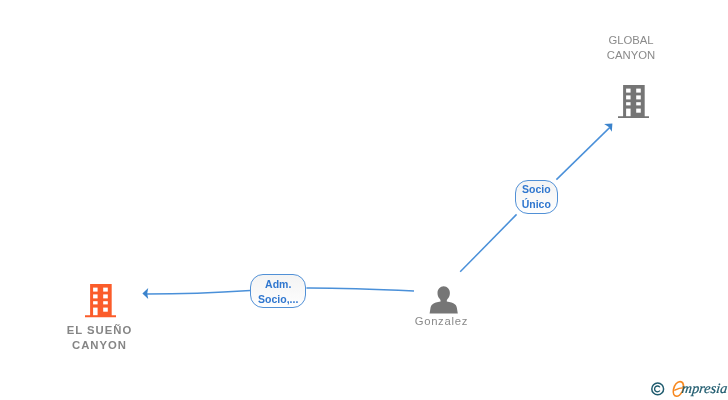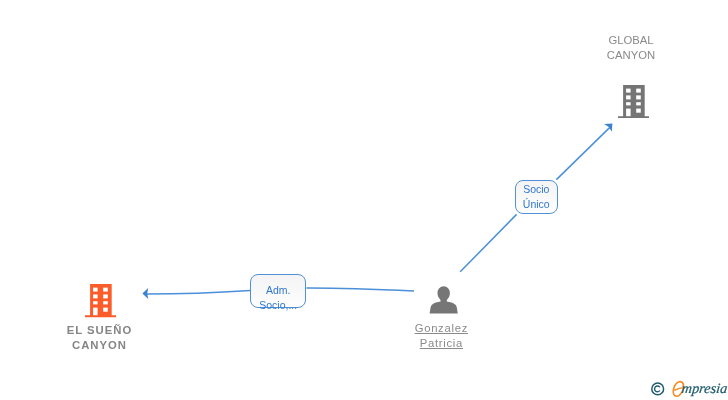--- a/index.html
+++ b/index.html
@@ -3,25 +3,25 @@
 <meta charset="utf-8">
 <style>
   html,body{margin:0;padding:0;background:#ffffff;}
   body{width:728px;height:400px;font-family:"Liberation Sans",sans-serif;overflow:hidden;}
   #canvas{position:relative;width:728px;height:388px;background:#fff;}
   .node{position:absolute;}
   .node-label{position:absolute;will-change:transform;text-align:center;font-size:11.3px;line-height:15px;}
   .node-label > div{white-space:pre;}
   .node-label.bold{font-weight:bold;letter-spacing:1px;text-indent:1px;}
   svg.layer{position:absolute;left:0;top:0;width:728px;height:400px;overflow:visible;}
-  .edge-box{position:absolute;box-sizing:border-box;border:1.45px solid #5190d6;border-radius:8px;
+  .edge-box{position:absolute;box-sizing:border-box;border:1.45px solid #5190d6;border-radius:13px;
             background:linear-gradient(to bottom,#f4f4f4 0%,#f8f8f8 45%,#fefefe 100%);
             color:#3077cf;font-size:10.5px;line-height:15px;will-change:transform;text-align:center;
-            display:flex;flex-direction:column;align-items:center;justify-content:center;}
-  .edge-box div{white-space:nowrap;position:relative;top:7px;}
+            display:flex;flex-direction:column;align-items:center;justify-content:center;font-weight:bold;}
+  .edge-box div{white-space:nowrap;position:relative;top:1px;}
   #footer-logo{position:absolute;left:648px;top:378px;width:80px;height:22px;}
 </style>
 </head>
 <body>
 
 <div id="canvas">
 
   <svg class="layer" viewBox="0 0 728 400">
     <g>
       <path d="M146.5,294.0 C182,294.0 224,292.2 250.4,290.5" stroke="#4a90d9" stroke-width="1.5" fill="none"></path>
@@ -74,23 +74,22 @@
     <div>EL SUEÑO</div>
     <div>CANYON</div>
   </div>
 
   <svg class="node" style="left:429.4px;top:285.1px;width:29.4px;height:29.2px;" viewBox="0 0 29.4 29.2">
     <g fill="#767676">
       <path d="M14.7,1.2 C11.2,1.2 8.5,4.2 8.5,7.9 C8.5,10.2 9.3,12.2 10.4,13.4 C11.2,14.2 11.6,14.8 11.6,15.9 L11.6,18.2 L17.8,18.2 L17.8,15.9 C17.8,14.8 18.2,14.2 19.0,13.4 C20.1,12.2 20.9,10.2 20.9,7.9 C20.9,4.2 18.2,1.2 14.7,1.2 Z"></path>
       <path d="M11.7,16.6 C8.0,17.0 5.3,17.9 3.6,19.2 C2.2,20.3 1.7,21.5 1.5,23.1 L0.6,28.4 L28.8,28.4 L27.9,23.1 C27.7,21.5 27.2,20.3 25.8,19.2 C24.1,17.9 21.4,17.0 17.7,16.6 Z"></path>
     </g>
   </svg>
-  <div class="node-label" style="left:385.8px;top:321px;width:110px;color:#8a8a8a;letter-spacing:0.7px;text-indent:0.7px;text-decoration:underline;">
+  <div class="node-label" style="left:385.8px;top:314px;width:110px;color:#8a8a8a;letter-spacing:0.7px;text-indent:0.7px;">
     <div>Gonzalez</div>
-    <div>Patricia</div>
   </div>
 
   <div class="edge-box" style="left:515.4px;top:180.4px;width:42.6px;height:33.6px;">
     <div style="top:-0.2px">Socio</div>
     <div style="top:-0.2px">Único</div>
   </div>
 
   <div class="edge-box" style="left:250.2px;top:274.2px;width:56.4px;height:33.8px;">
     <div>Adm.</div>
     <div>Socio,...</div>

